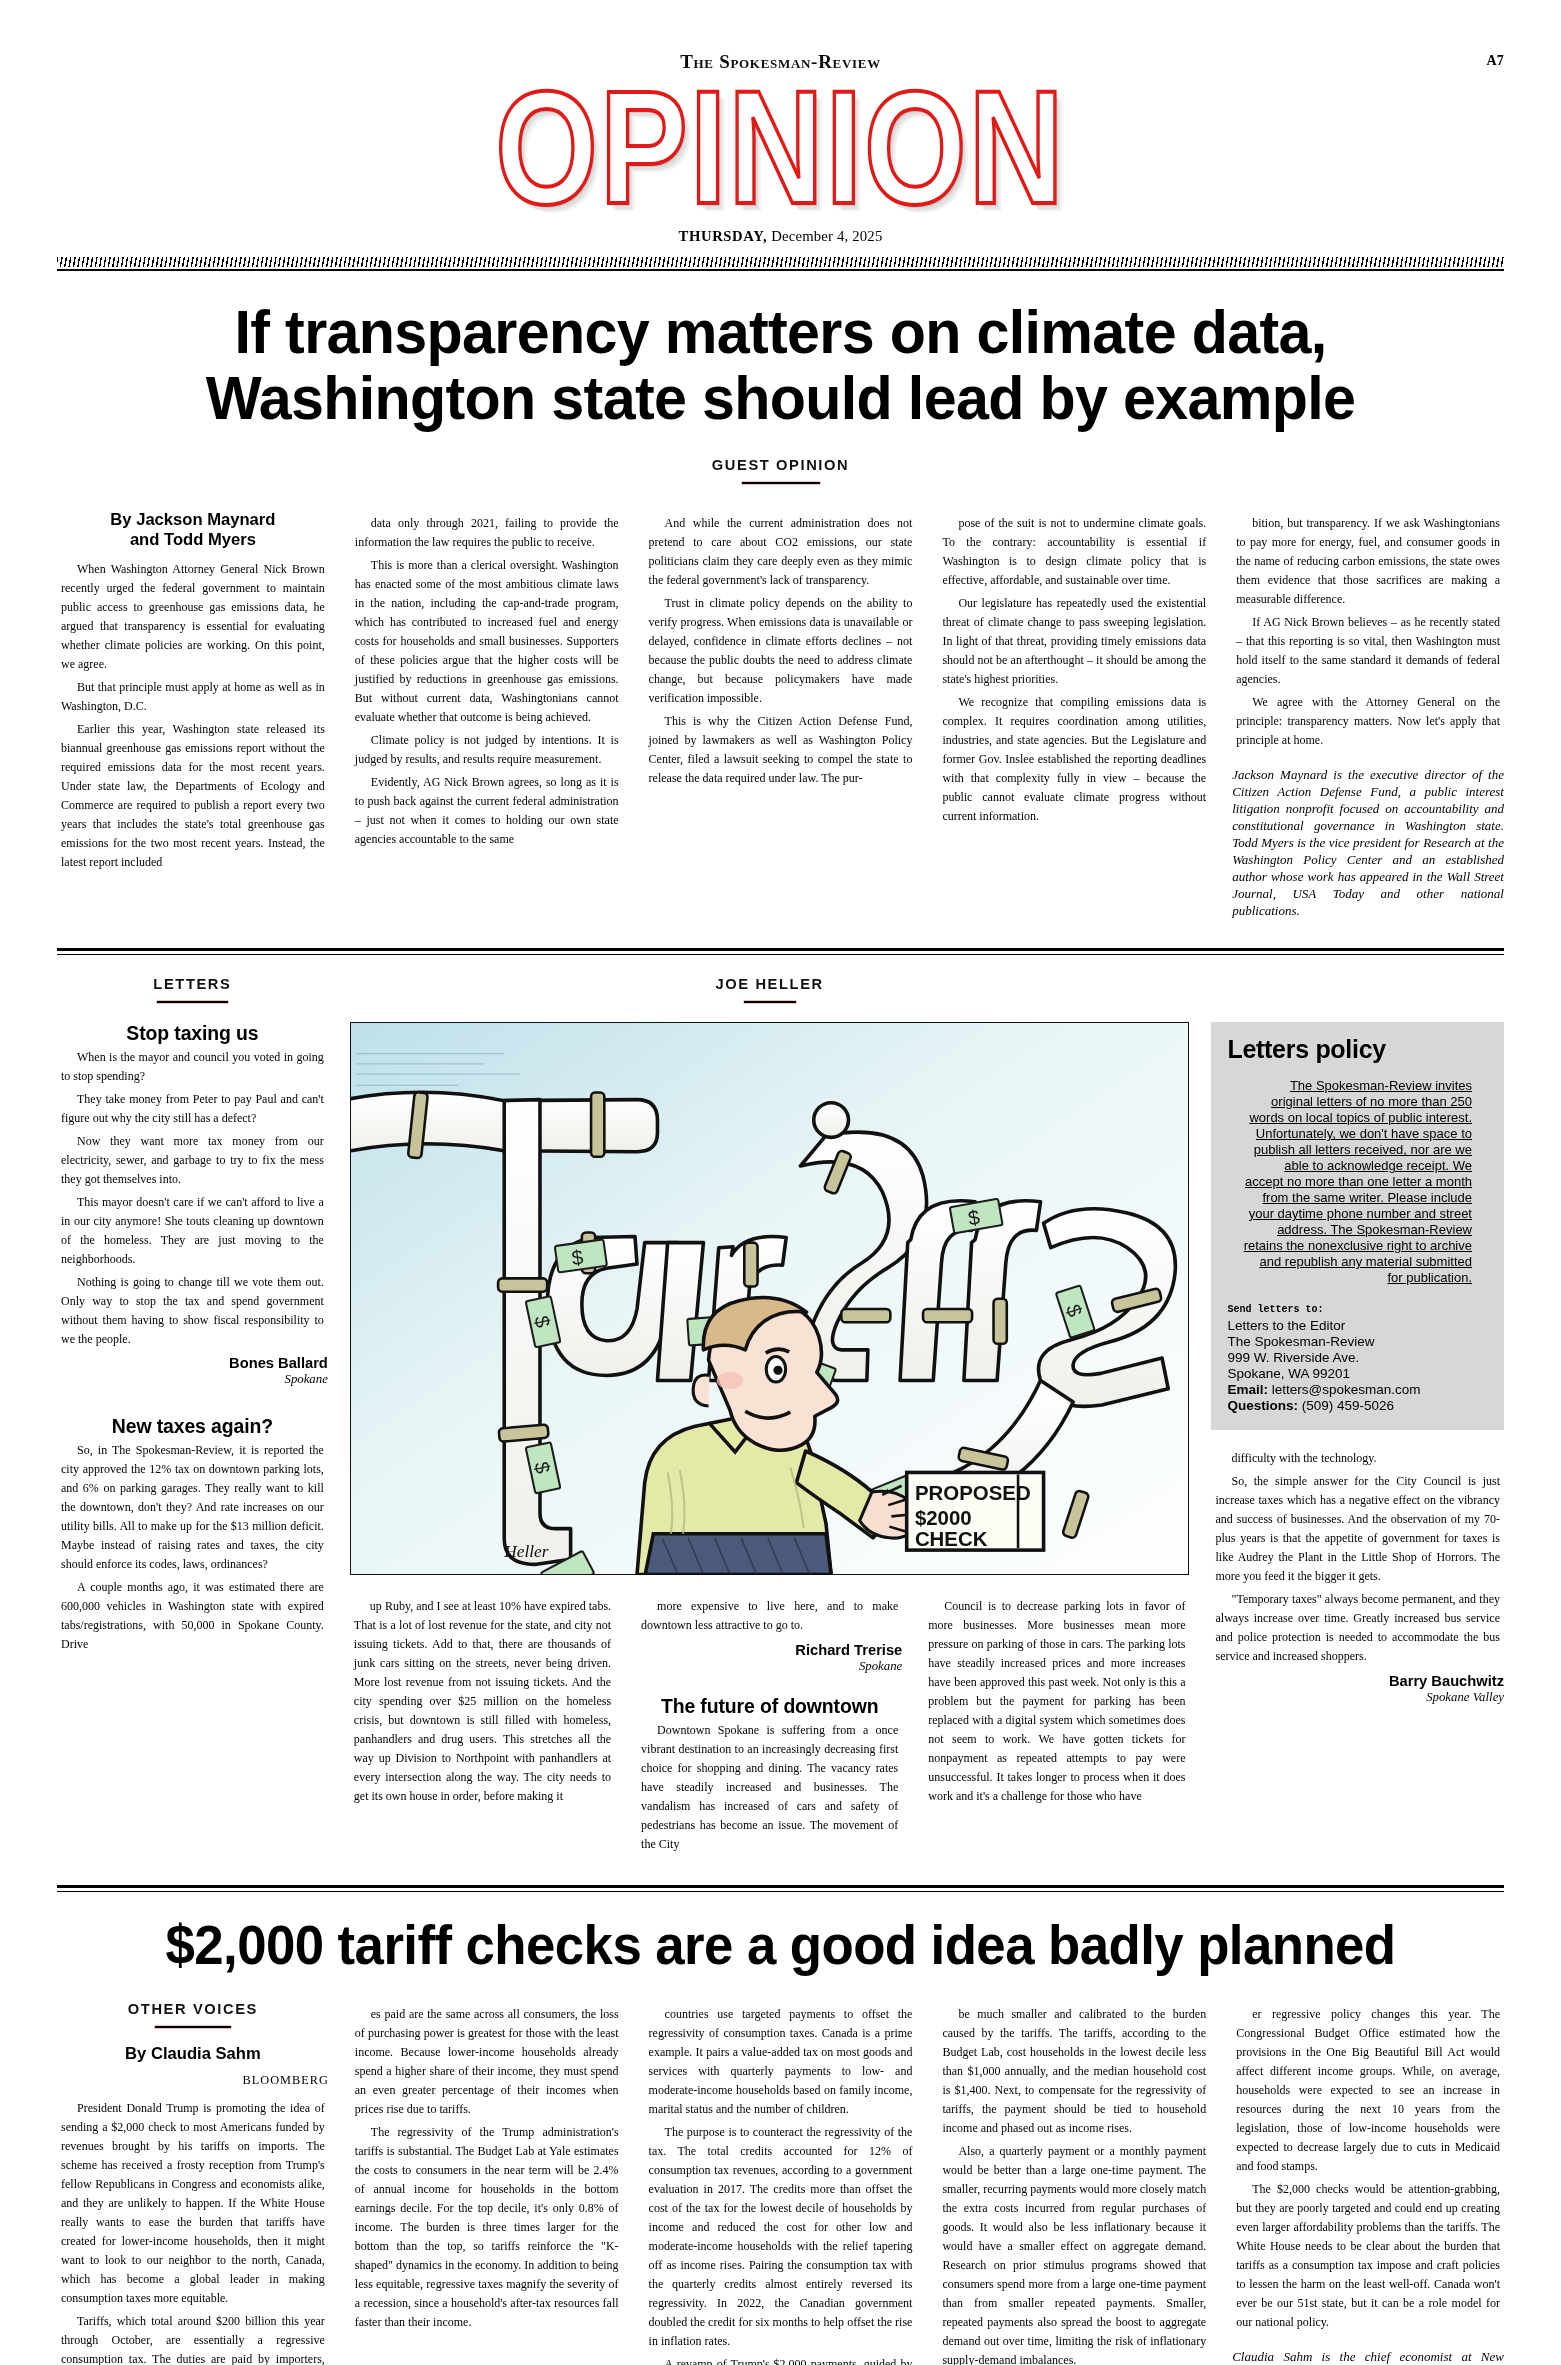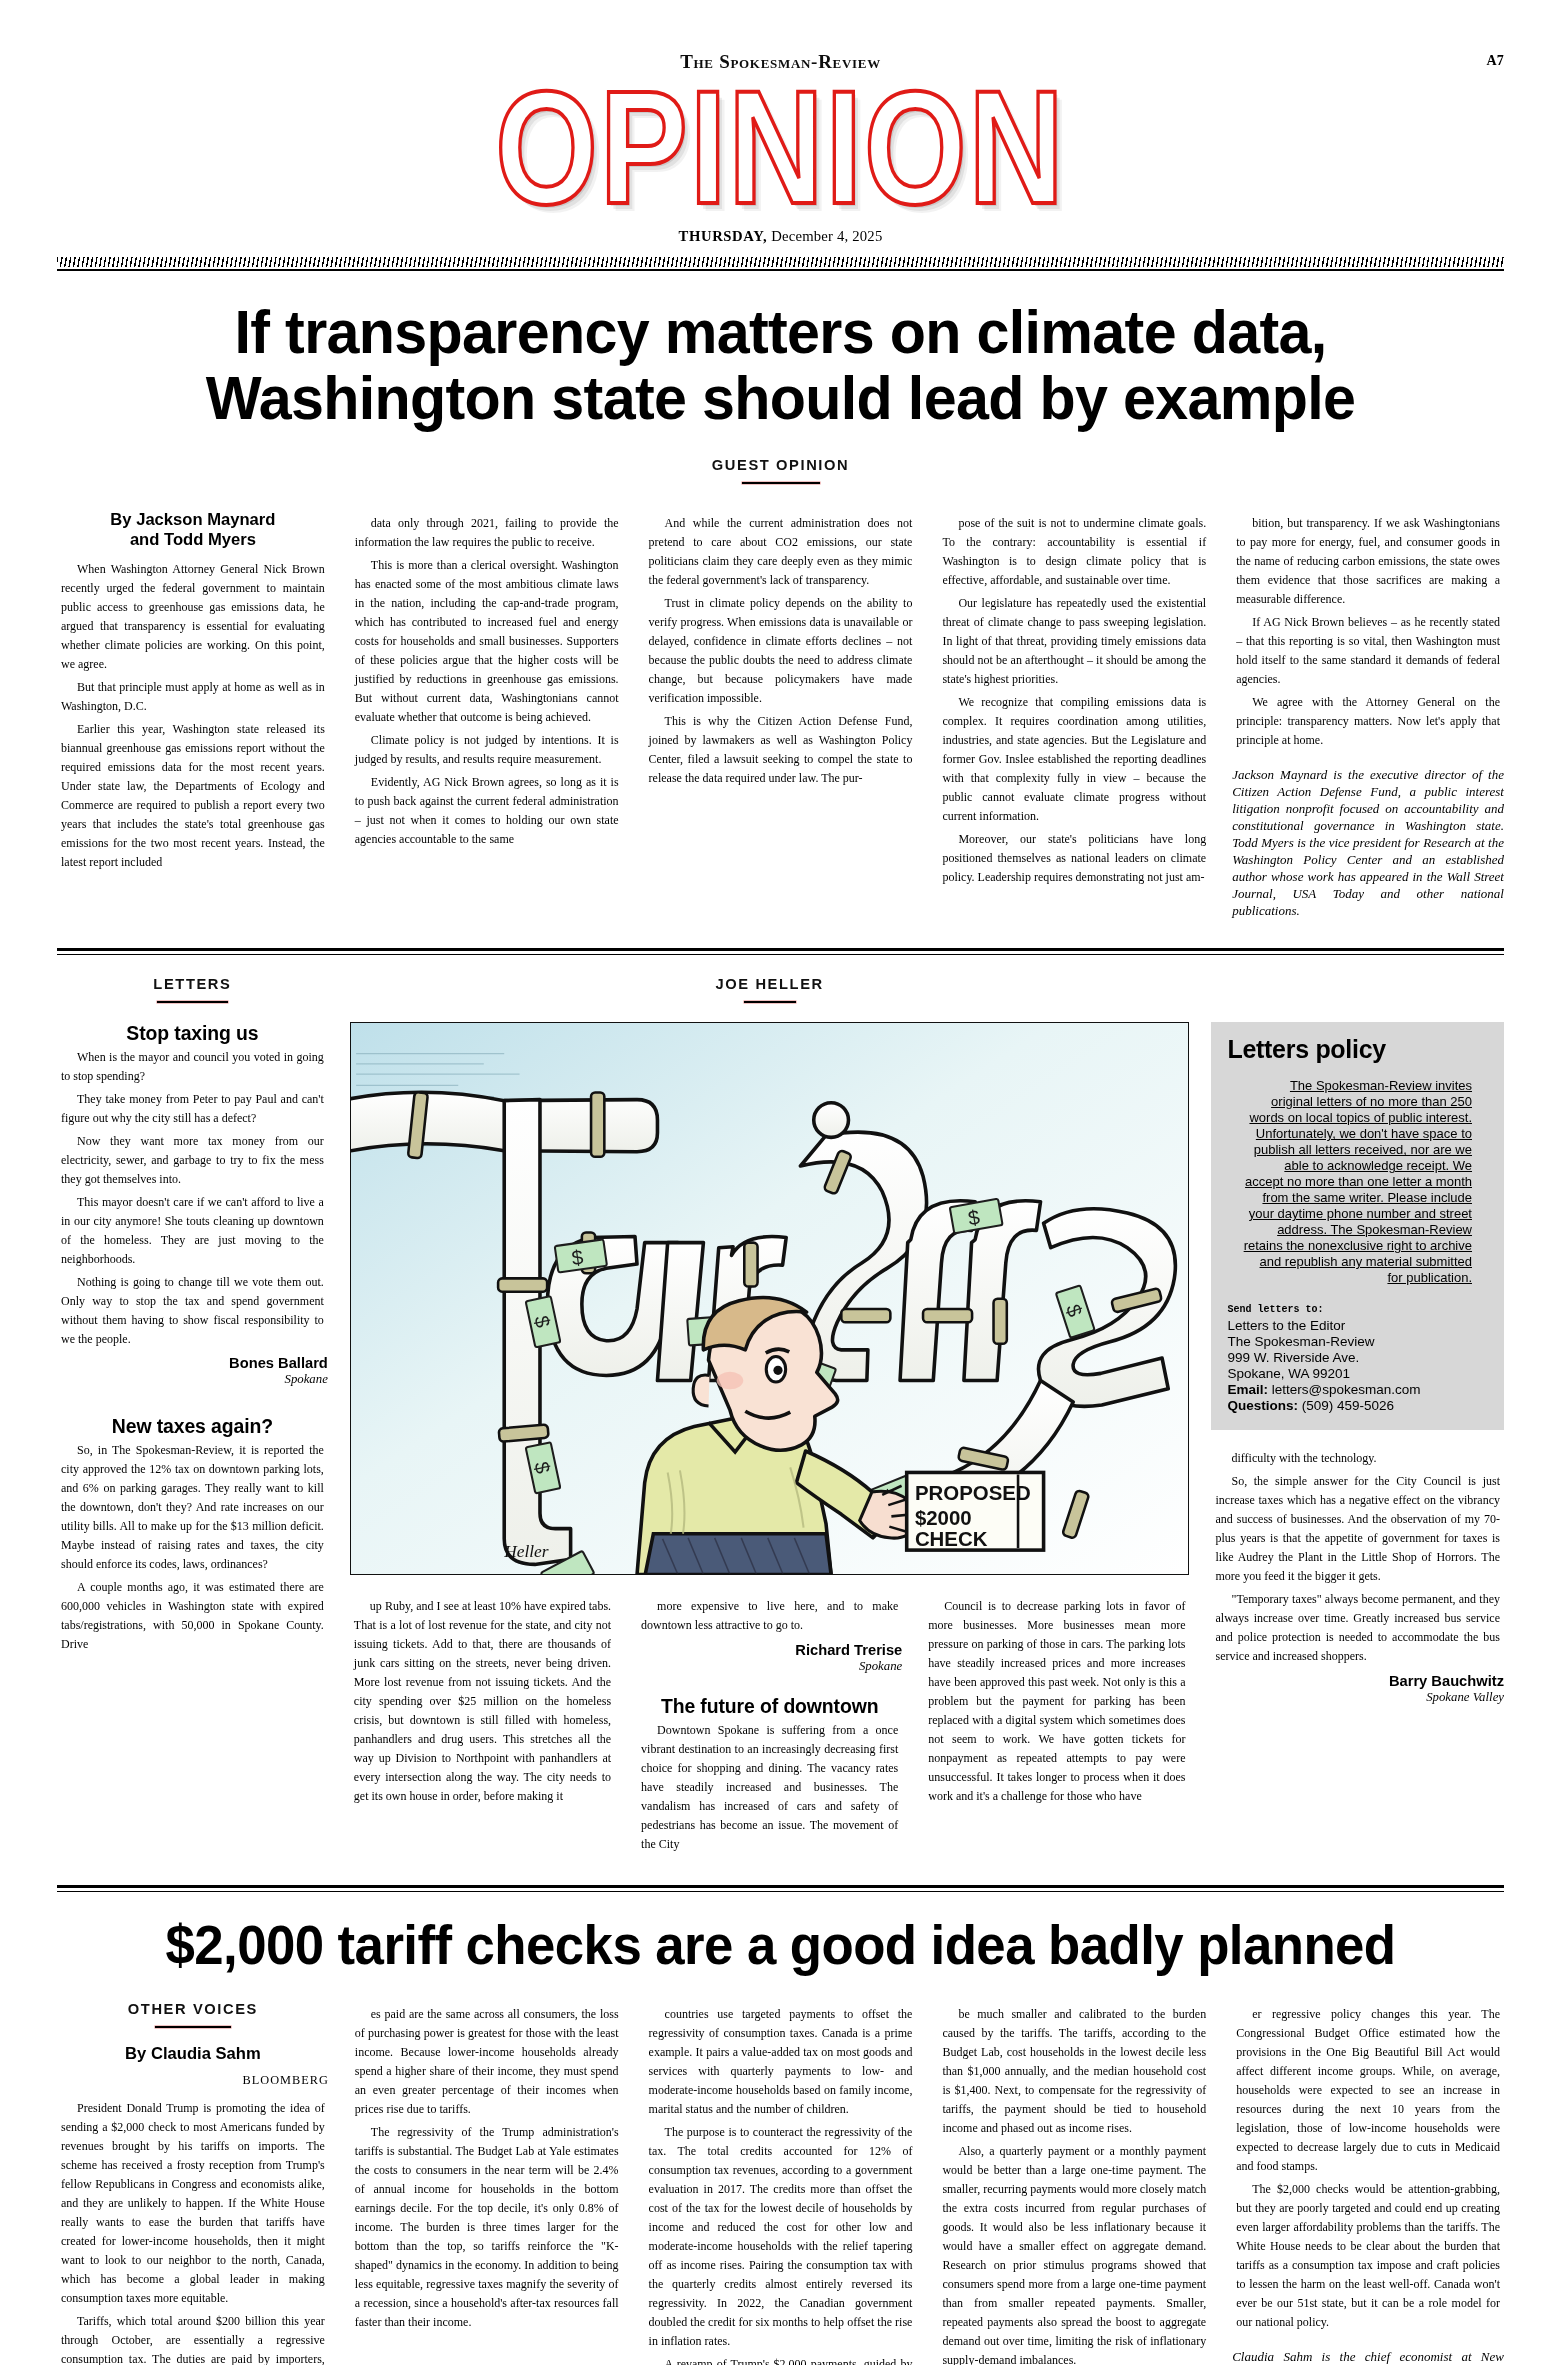--- a/index.html
+++ b/index.html
@@ -247,21 +247,20 @@
     <div class="col">
       <p class="bt">And while the current administration does not pretend to care about CO2 emissions, our state politicians claim they care deeply even as they mimic the federal government's lack of transparency.</p>
       <p class="bt">Trust in climate policy depends on the ability to verify progress. When emissions data is unavailable or delayed, confidence in climate efforts declines – not because the public doubts the need to address climate change, but because policymakers have made verification impossible.</p>
       <p class="bt">This is why the Citizen Action Defense Fund, joined by lawmakers as well as Washington Policy Center, filed a lawsuit seeking to compel the state to release the data required under law. The pur-</p>
     </div>
 
     <div class="col">
       <p class="bt">pose of the suit is not to undermine climate goals. To the contrary: accountability is essential if Washington is to design climate policy that is effective, affordable, and sustainable over time.</p>
       <p class="bt">Our legislature has repeatedly used the existential threat of climate change to pass sweeping legislation. In light of that threat, providing timely emissions data should not be an afterthought – it should be among the state's highest priorities.</p>
       <p class="bt">We recognize that compiling emissions data is complex. It requires coordination among utilities, industries, and state agencies. But the Legislature and former Gov. Inslee established the reporting deadlines with that complexity fully in view – because the public cannot evaluate climate progress without current information.</p>
-      <p class="bt">Moreover, our state's politicians have long positioned themselves as national leaders on climate policy. Leadership requires demonstrating not just am-</p>
     </div>
 
     <div class="col">
       <p class="bt">bition, but transparency. If we ask Washingtonians to pay more for energy, fuel, and consumer goods in the name of reducing carbon emissions, the state owes them evidence that those sacrifices are making a measurable difference.</p>
       <p class="bt">If AG Nick Brown believes – as he recently stated – that this reporting is so vital, then Washington must hold itself to the same standard it demands of federal agencies.</p>
       <p class="bt">We agree with the Attorney General on the principle: transparency matters. Now let's apply that principle at home.</p>
       <p class="bio">Jackson Maynard is the executive director of the Citizen Action Defense Fund, a public interest litigation nonprofit focused on accountability and constitutional governance in Washington state. Todd Myers is the vice president for Research at the Washington Policy Center and an established author whose work has appeared in the Wall Street Journal, USA Today and other national publications.</p>
     </div>
   </div>
 

